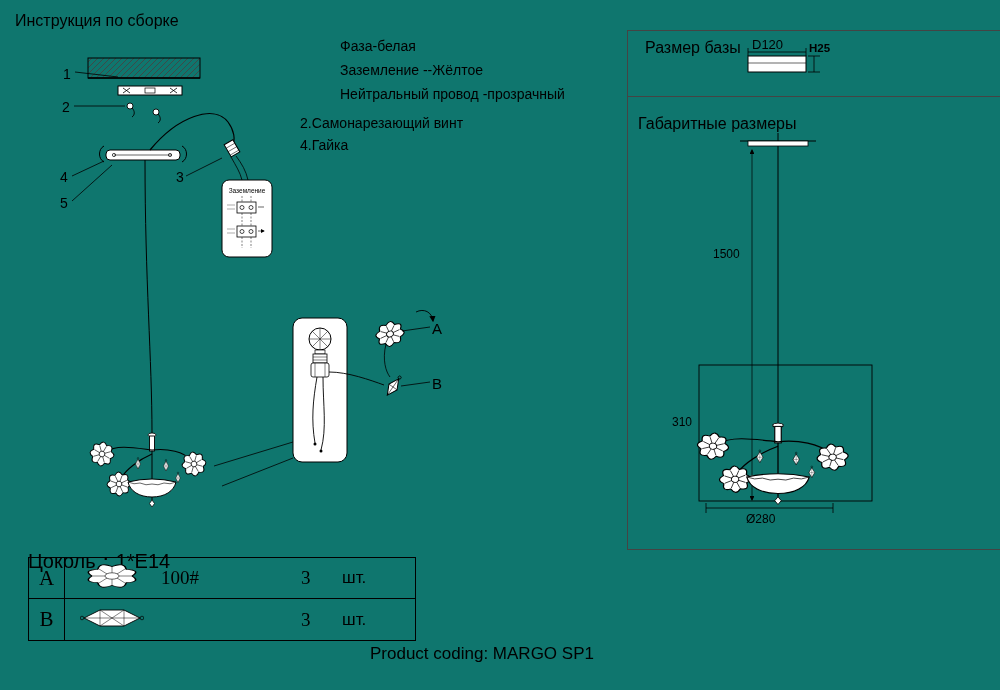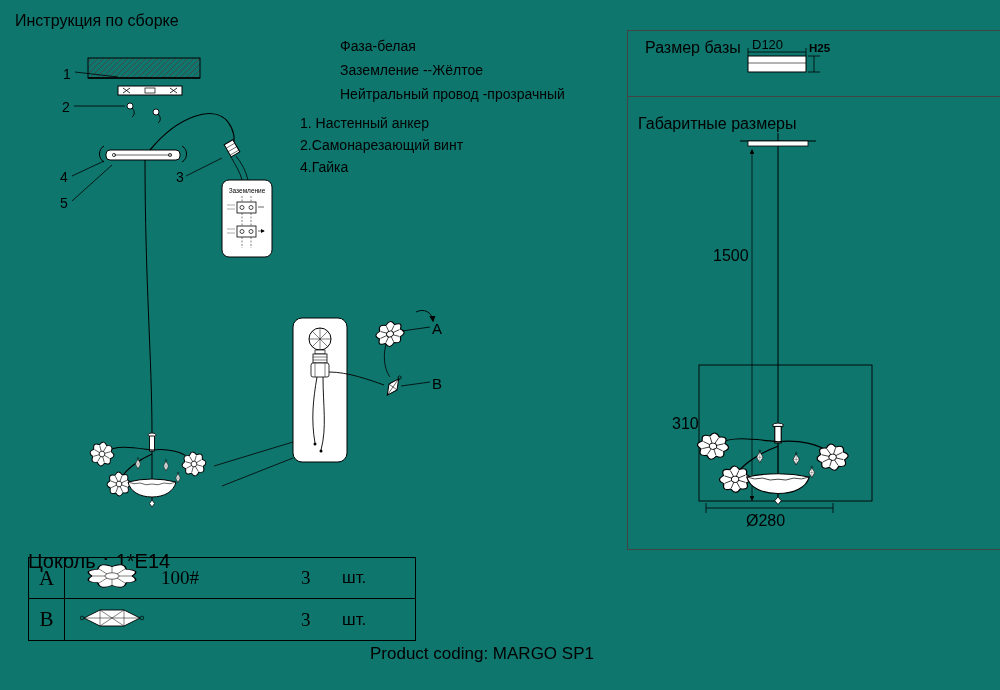--- a/index.html
+++ b/index.html
@@ -13,21 +13,21 @@
   .plist  { left:300px; top:112px; font-size:14px; line-height:22px; }
   .callout { font-size:14px; }
   .ab { font-size:15px; }
   .panel {
     position:absolute; left:583px; top:30px; width:401px; height:520px;
     border:1px solid #444; box-sizing:border-box;margin-left:44px;
   }
   .panel-divider { position:absolute; left:0; top:65px; width:100%; border-top:1px solid #444; }
   .panel-h1 { position:absolute; left:17px; top:8px; font-size:16px; }
   .panel-h2 { position:absolute; left:10px; top:84px; font-size:16px;text-align:right; }
-  .dim { position:absolute; white-space:nowrap; font-size:16px; }
+  .dim { position:absolute; white-space:nowrap; font-size:12px; }
   .socket { left:28px; top:524px; font-size:20px;margin-top:24px; }
   .ctable {
     position:absolute; left:28px; top:557px; width:388px; height:84px;
     border:1px solid #000; box-sizing:border-box;
   }
   .trow { position:relative; width:100%; height:41px; box-sizing:border-box; }
   .trow.first { border-bottom:1px solid #000; }
   .tletter {
     position:absolute; left:0; top:0; width:36px; height:100%;
     border-right:1px solid #000; box-sizing:border-box;
@@ -191,21 +191,20 @@
 
   <div class="lab title">Инструкция по сборке</div>
 
   <div class="lab wiring">
     <div>Фаза-белая</div>
     <div>Заземление --Жёлтое</div>
     <div>Нейтральный провод -прозрачный</div>
   </div>
 
   <div class="lab plist">
-    <div>1. Настенный анкер</div>
     <div>2.Самонарезающий винт</div>
     <div>4.Гайка</div>
   </div>
 
   <div class="lab callout" style="left:63px; top:66px;">1</div>
   <div class="lab callout" style="left:62px; top:99px;">2</div>
   <div class="lab callout" style="left:60px; top:169px;">4</div>
   <div class="lab callout" style="left:60px; top:195px;">5</div>
   <div class="lab callout" style="left:176px; top:169px;">3</div>
   <div class="lab ab" style="left:432px; top:320px;">A</div>

